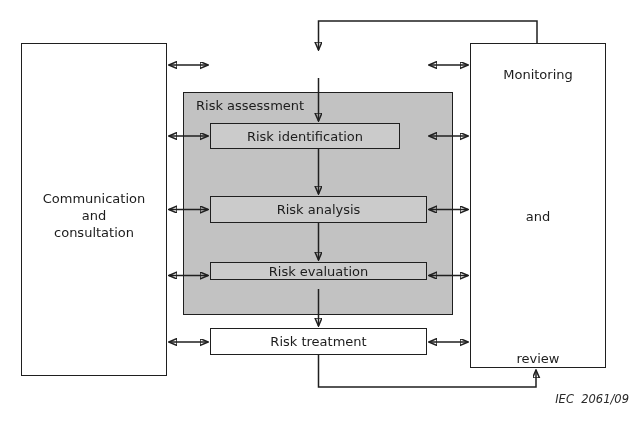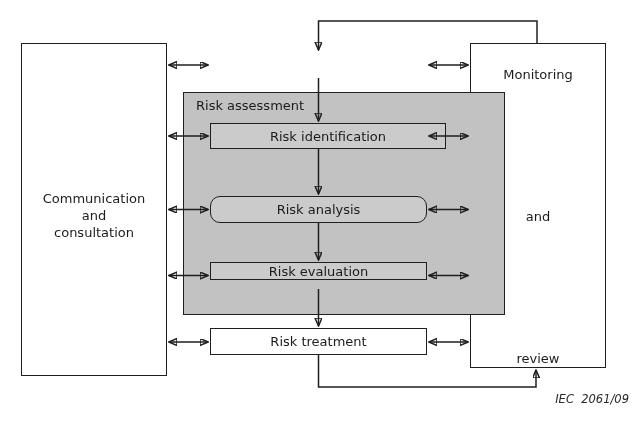--- a/index.html
+++ b/index.html
@@ -30,35 +30,35 @@
   }
   .box.side {
     flex-direction: column;
   }
   
   #comm-box   { left: 21px;  top: 43px;  width: 146px; height: 333px; padding-top: 12px; }
   
   #mon-box    { left: 470px; top: 43px;  width: 136px; height: 325px; padding-top: 22px; justify-content: space-between; }
   
   #assess-box {
-    left: 183px; top: 92px; width: 322px; height: 223px;
+    left: 183px; top: 92px; width: 270px; height: 223px;
     background: #c2c2c2;
     justify-content: flex-start;
     align-items: flex-start;
   }
   #assess-label {
     position: absolute;
     left: 12px; top: 4px;
     font-size: 13px;
     white-space: nowrap;
   }
   
   #estab-box  { left: 210px; top: 52px;  width: 217px; height: 26px; }
-  #ident-box  { left: 210px; top: 123px; width: 236px; height: 26px; background: #cbcbcb; }
-  #analy-box  { left: 210px; top: 196px; width: 217px; height: 27px; background: #cbcbcb; border-radius: 10px; }
+  #ident-box  { left: 210px; top: 123px; width: 190px; height: 26px; background: #cbcbcb; }
+  #analy-box  { left: 210px; top: 196px; width: 217px; height: 27px; background: #cbcbcb; }
   #evalu-box  { left: 210px; top: 262px; width: 217px; height: 18px; background: #cbcbcb; }
   #treat-box  { left: 210px; top: 328px; width: 217px; height: 27px; }
   .flow-label { white-space: nowrap; }
   
   #caption {
     position: absolute;
     right: 11px;
     top: 392px;
     font-size: 11.5px;
     font-style: italic;

